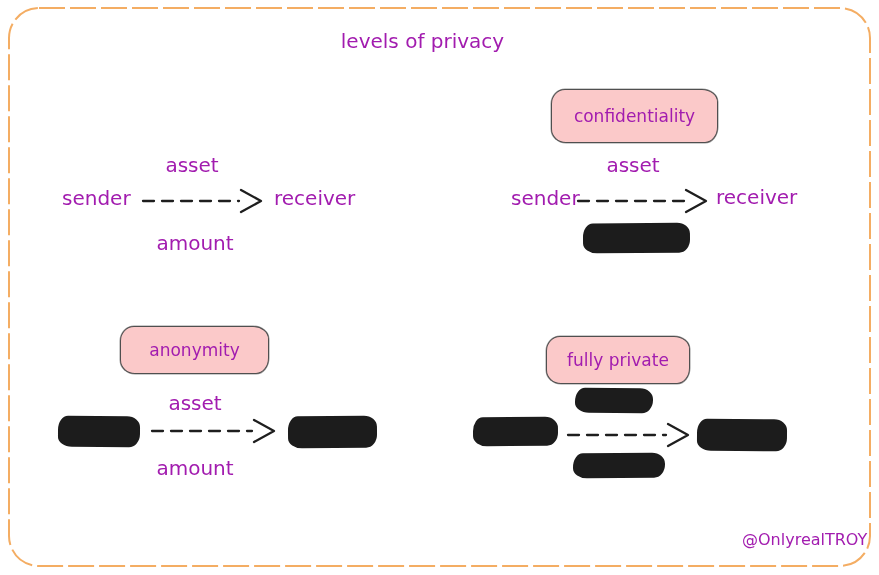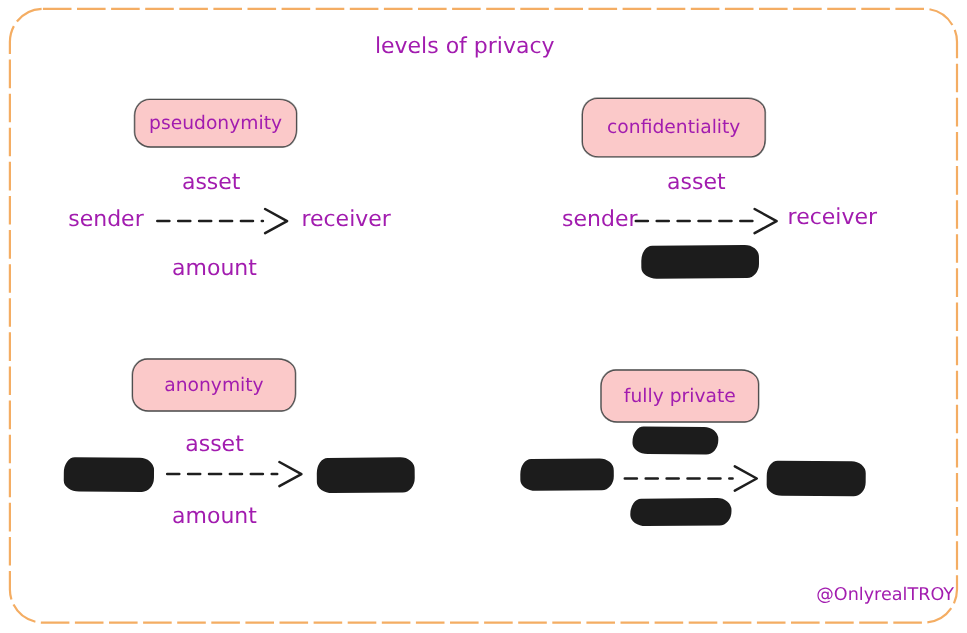--- a/index.html
+++ b/index.html
@@ -37,31 +37,30 @@
 <body>
 
 <div class="canvas">
 
   <svg class="frame-svg" width="879" height="575">
     <rect x="9" y="8" width="861" height="558" rx="30" ry="30" fill="none" stroke="#f4ad63" stroke-width="2" stroke-dasharray="26 5"></rect>
   </svg>
 
   <div class="title">levels of privacy</div>
 
-  <div class="badge" style="left:122px; top:90px; width:146px; height:42px;">pseudonymity</div>
   <div class="t center" style="left:142px; top:154px; width:100px;">asset</div>
   <div class="t" style="left:62px; top:187px;">sender</div>
   <svg class="arrow" style="left:141px; top:188px;" width="122" height="26" viewBox="0 0 122 26">
     <line x1="2" y1="13" x2="98" y2="13" stroke="#1e1e1e" stroke-width="2.3" stroke-dasharray="11 8" stroke-linecap="round"></line>
     <path d="M100 2 L120 13 L100 24" fill="none" stroke="#1e1e1e" stroke-width="2.3" stroke-linecap="round" stroke-linejoin="round"></path>
   </svg>
   <div class="t" style="left:274px; top:187px;">receiver</div>
   <div class="t center" style="left:145px; top:232px; width:100px;">amount</div>
 
-  <div class="badge" style="left:529px; top:89px; width:165px; height:52px;">confidentiality</div>
+  <div class="badge" style="left:551px; top:89px; width:165px; height:52px;">confidentiality</div>
   <div class="t center" style="left:583px; top:154px; width:100px;">asset</div>
   <div class="t" style="left:511px; top:187px;">sender</div>
   <svg class="arrow" style="left:576px; top:188px;" width="132" height="26" viewBox="0 0 132 26">
     <line x1="2" y1="13" x2="108" y2="13" stroke="#1e1e1e" stroke-width="2.3" stroke-dasharray="11 8" stroke-linecap="round"></line>
     <path d="M110 2 L130 13 L110 24" fill="none" stroke="#1e1e1e" stroke-width="2.3" stroke-linecap="round" stroke-linejoin="round"></path>
   </svg>
   <div class="t" style="left:716px; top:186px;">receiver</div>
   <div class="bar tilt1" style="left:583px; top:223px; width:107px; height:30px;"></div>
 
   <div class="badge" style="left:120px; top:326px; width:147px; height:46px;">anonymity</div>

